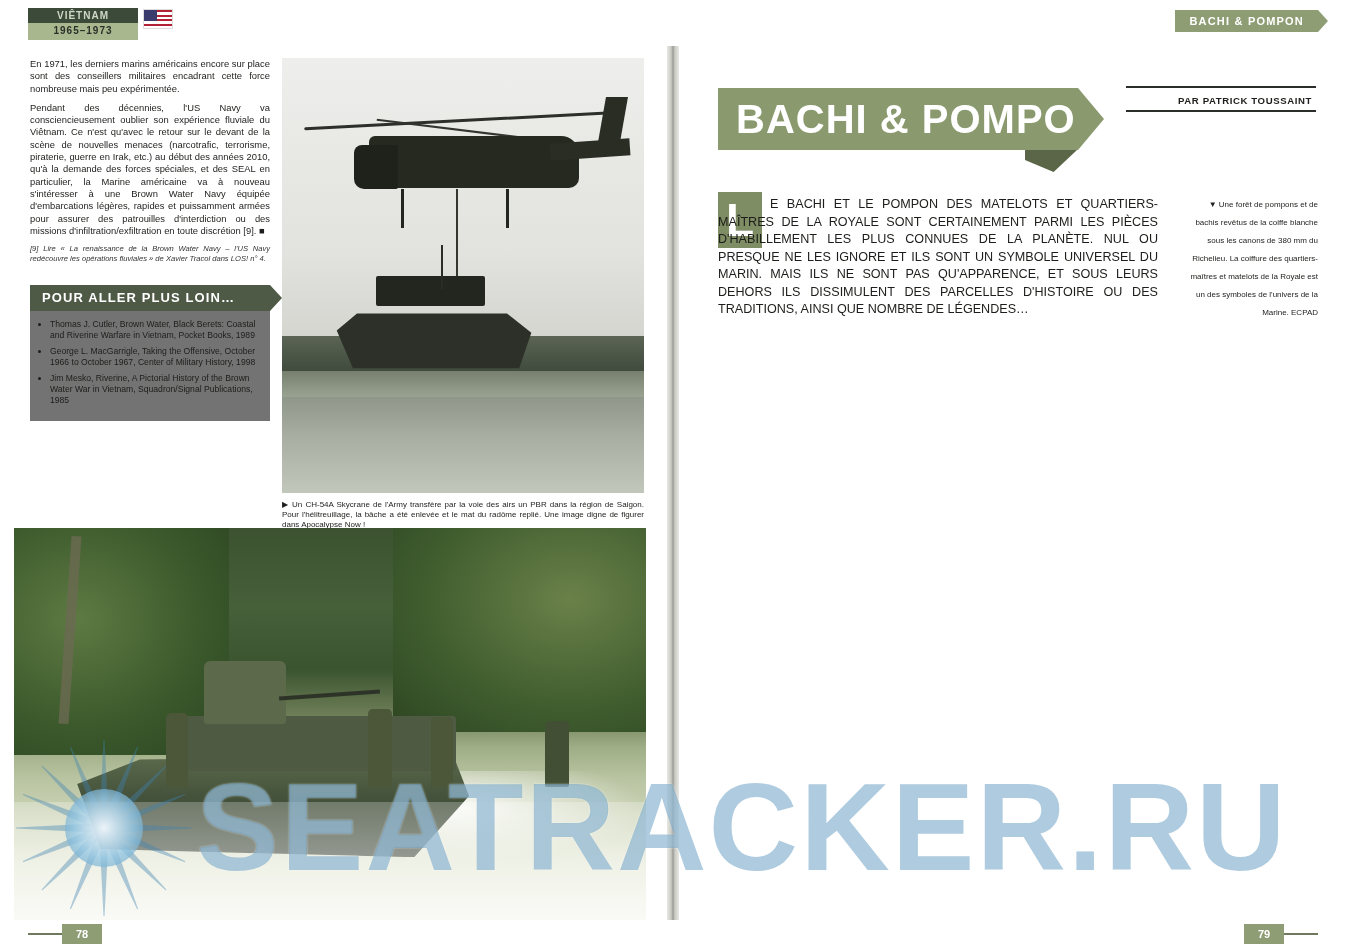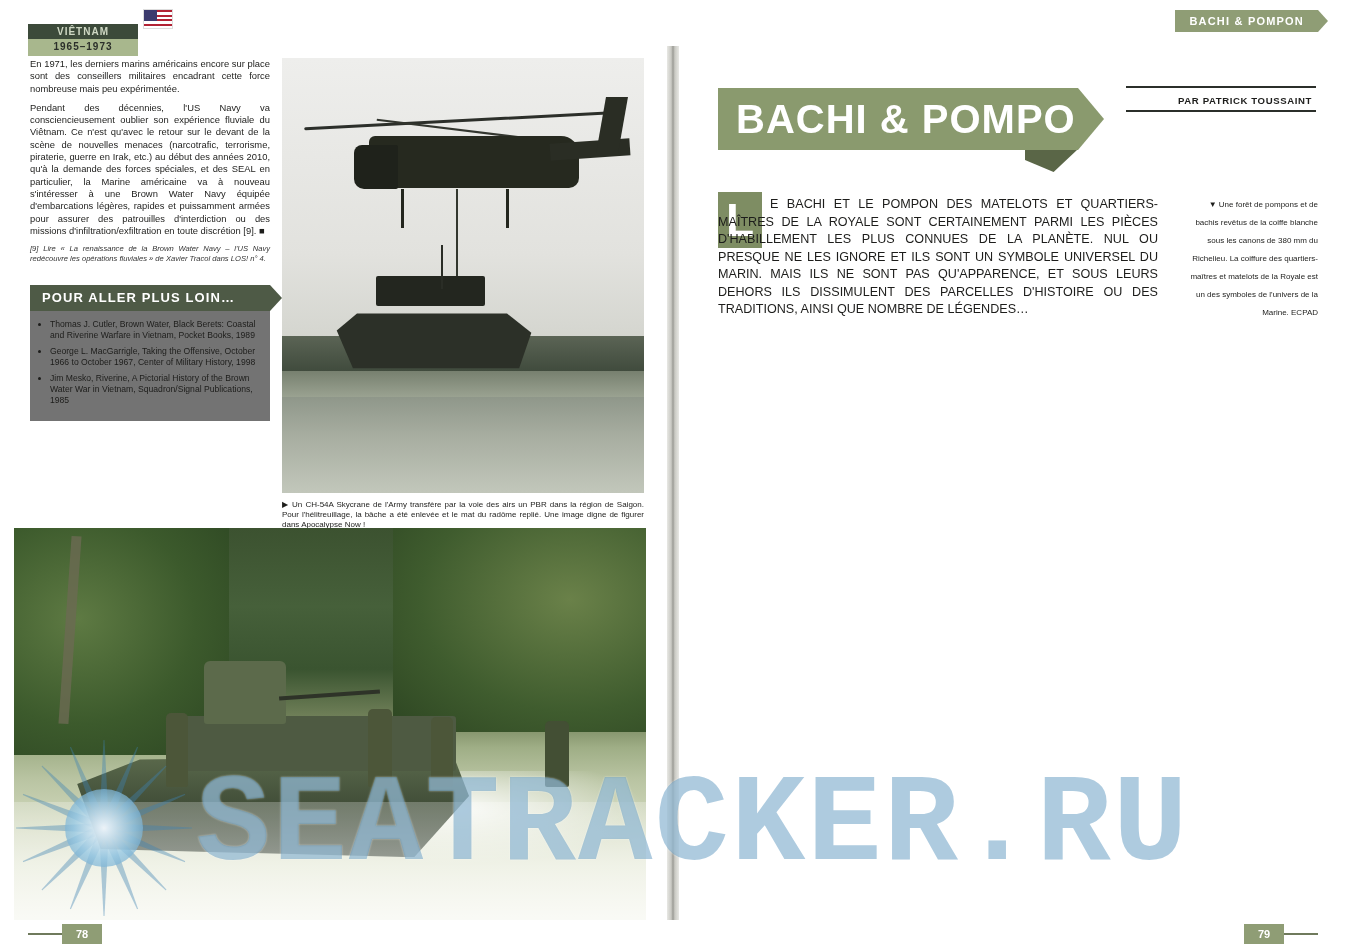--- a/index.html
+++ b/index.html
@@ -34,21 +34,21 @@
   .frame-right-edge {
     position: absolute; right: 0; top: 0; width: 14px; height: 948px; background: #2b2f2a;
   }
   .gutter {
     position: absolute; top: 46px; left: 667px; width: 12px; height: 874px;
     background: linear-gradient(to right, #e8e8e4 0%, #c9c9c3 35%, #9b9b95 50%, #c9c9c3 65%, #e8e8e4 100%);
   }
 
   
   .tab-vietnam {
-    position: absolute; left: 28px; top: 24px; width: 110px; height: 32px;
+    position: absolute; left: 28px; top: 8px; width: 110px; height: 32px;
   }
   .tab-vietnam .t-top {
     background: #3c4a3a; color: #cfd8c4; font-size: 10px; letter-spacing: 1px;
     font-weight: bold; text-align: center; line-height: 15px; height: 15px;
   }
   .tab-vietnam .t-bot {
     background: #a8b78d; color: #2b2f2a; font-size: 10px; letter-spacing: 1px;
     font-weight: bold; text-align: center; line-height: 16px; height: 17px;
   }
   .flag-badge {
@@ -290,21 +290,21 @@
     font-size: 8px; line-height: 18px; color: #1d1d1b; text-align: right;
   }
 
   
   .watermark {
     position: absolute; left: 0; bottom: 0; width: 1346px; height: 230px;
     pointer-events: none;
   }
   .wm-text {
     position: absolute; left: 196px; top: 38px;
-    font-family: Liberation Mono, monospace;
+    font-family: Liberation Sans, sans-serif;
     font-size: 124px; font-weight: bold; letter-spacing: 2px;
     color: rgba(62,130,178,0.42);
     text-shadow: 0 0 2px rgba(255,255,255,.55);
     white-space: nowrap;
   }
   .wm-star {
     position: absolute; left: 16px; top: 22px; width: 176px; height: 176px;
   }
   .wm-star .ray {
     position: absolute; left: 50%; top: 50%; width: 10px; height: 176px;

